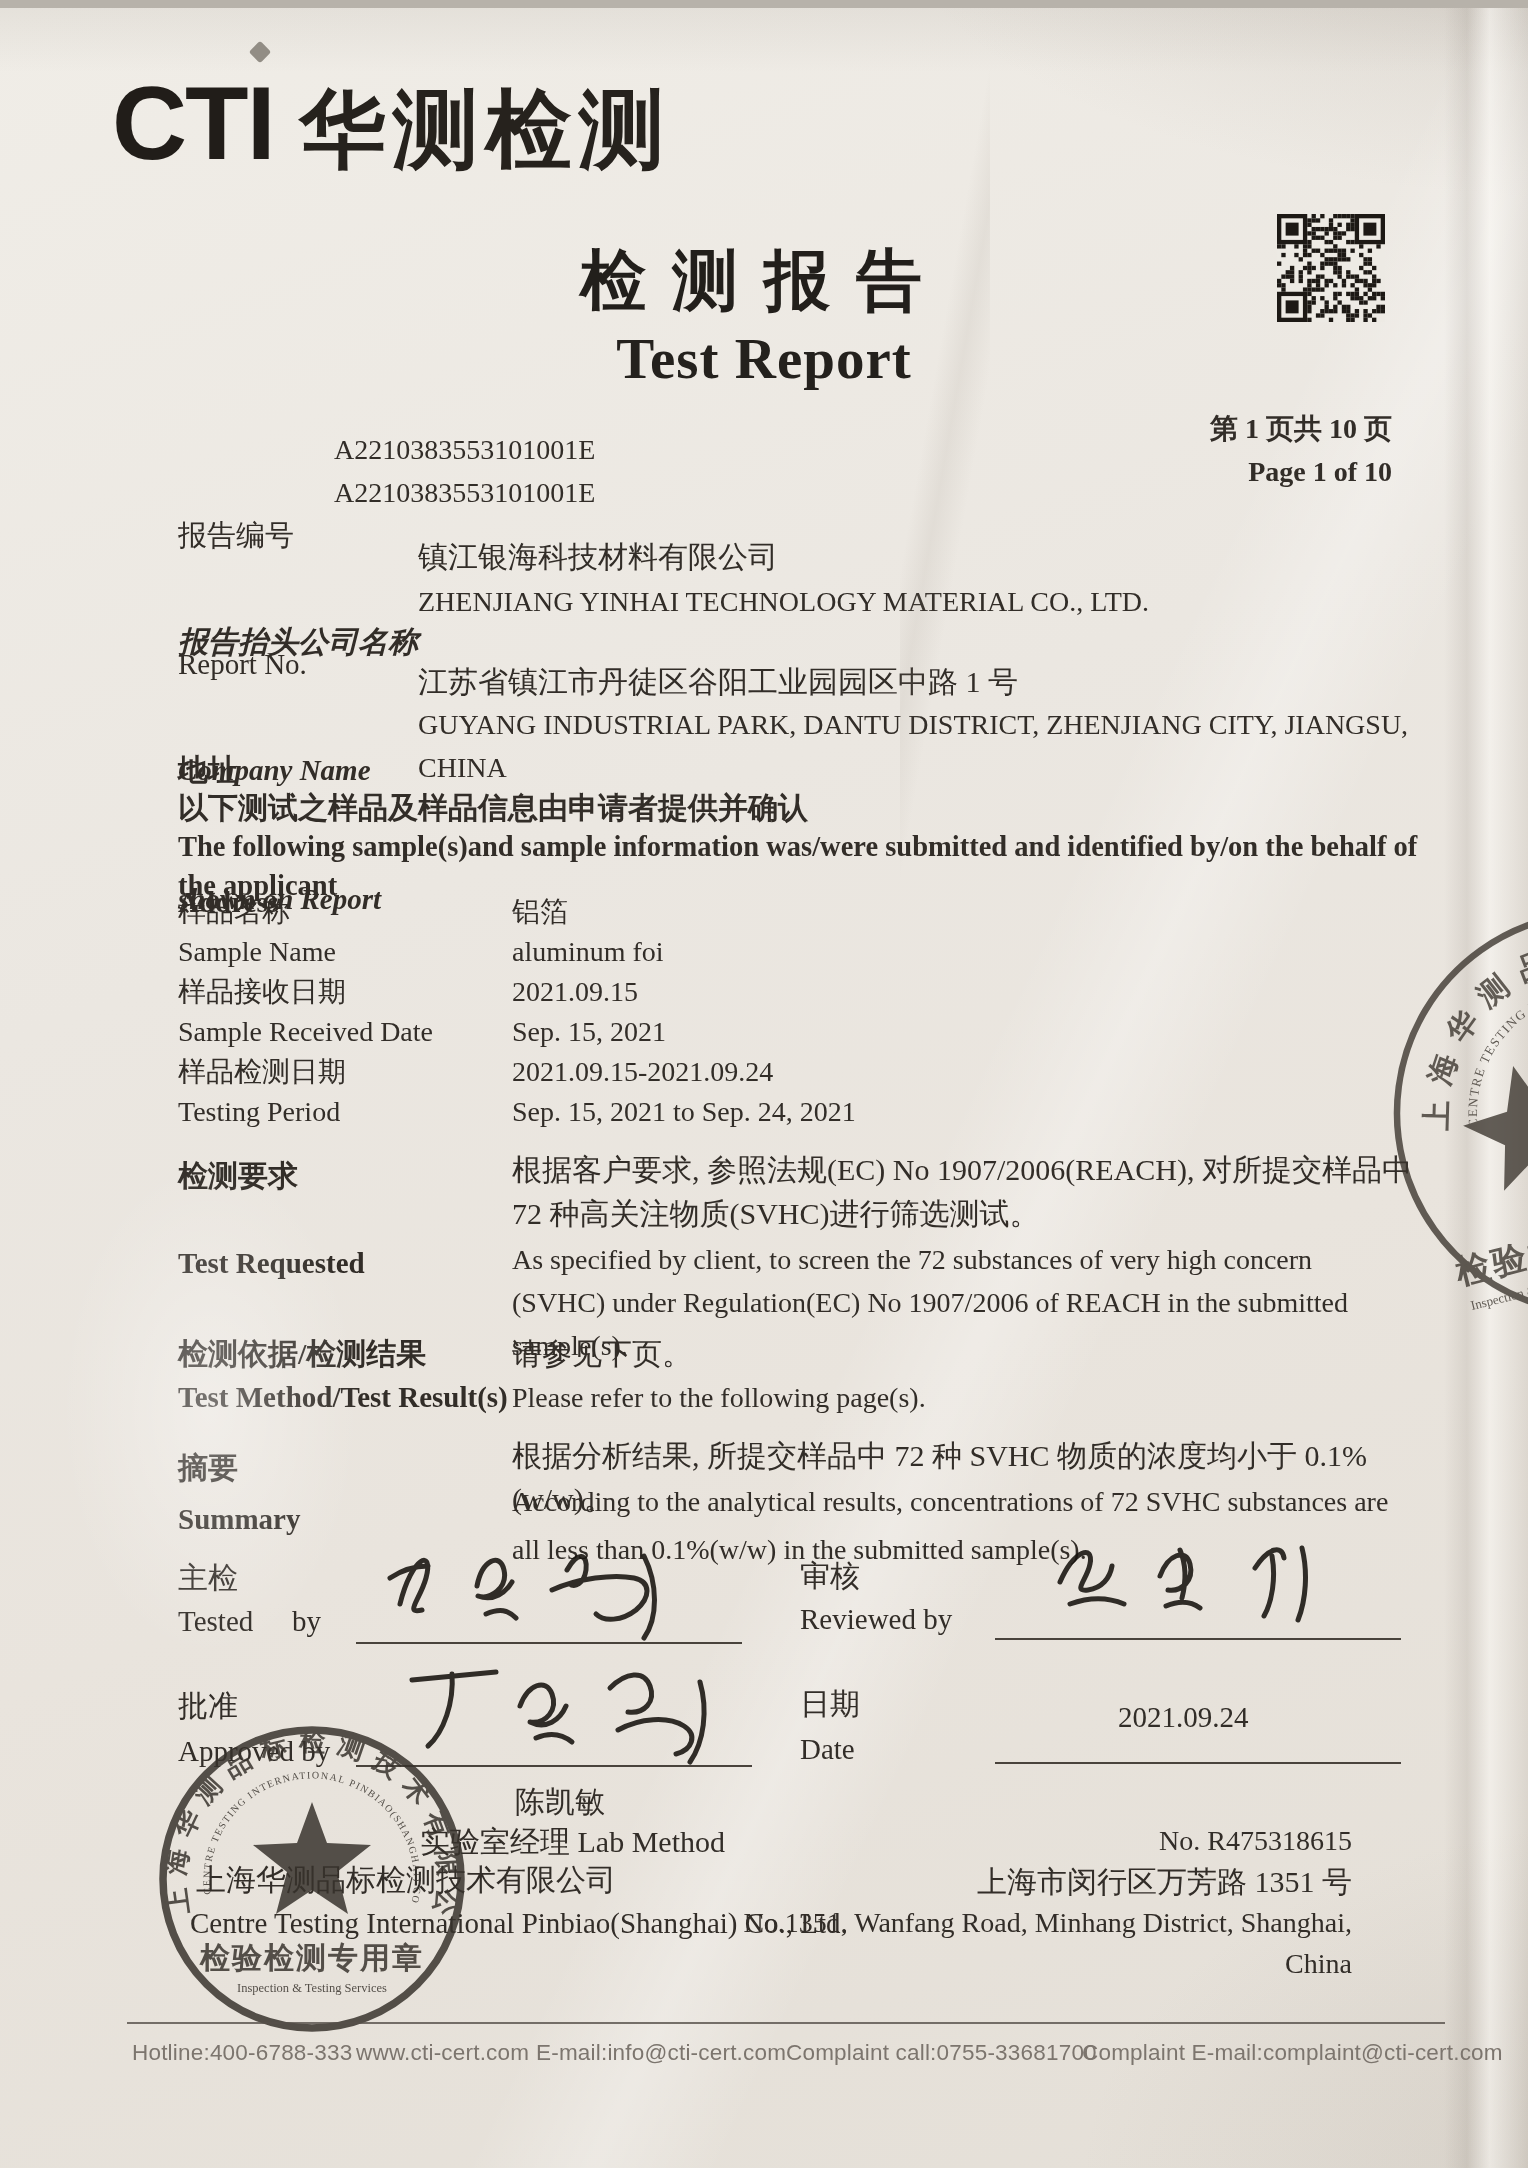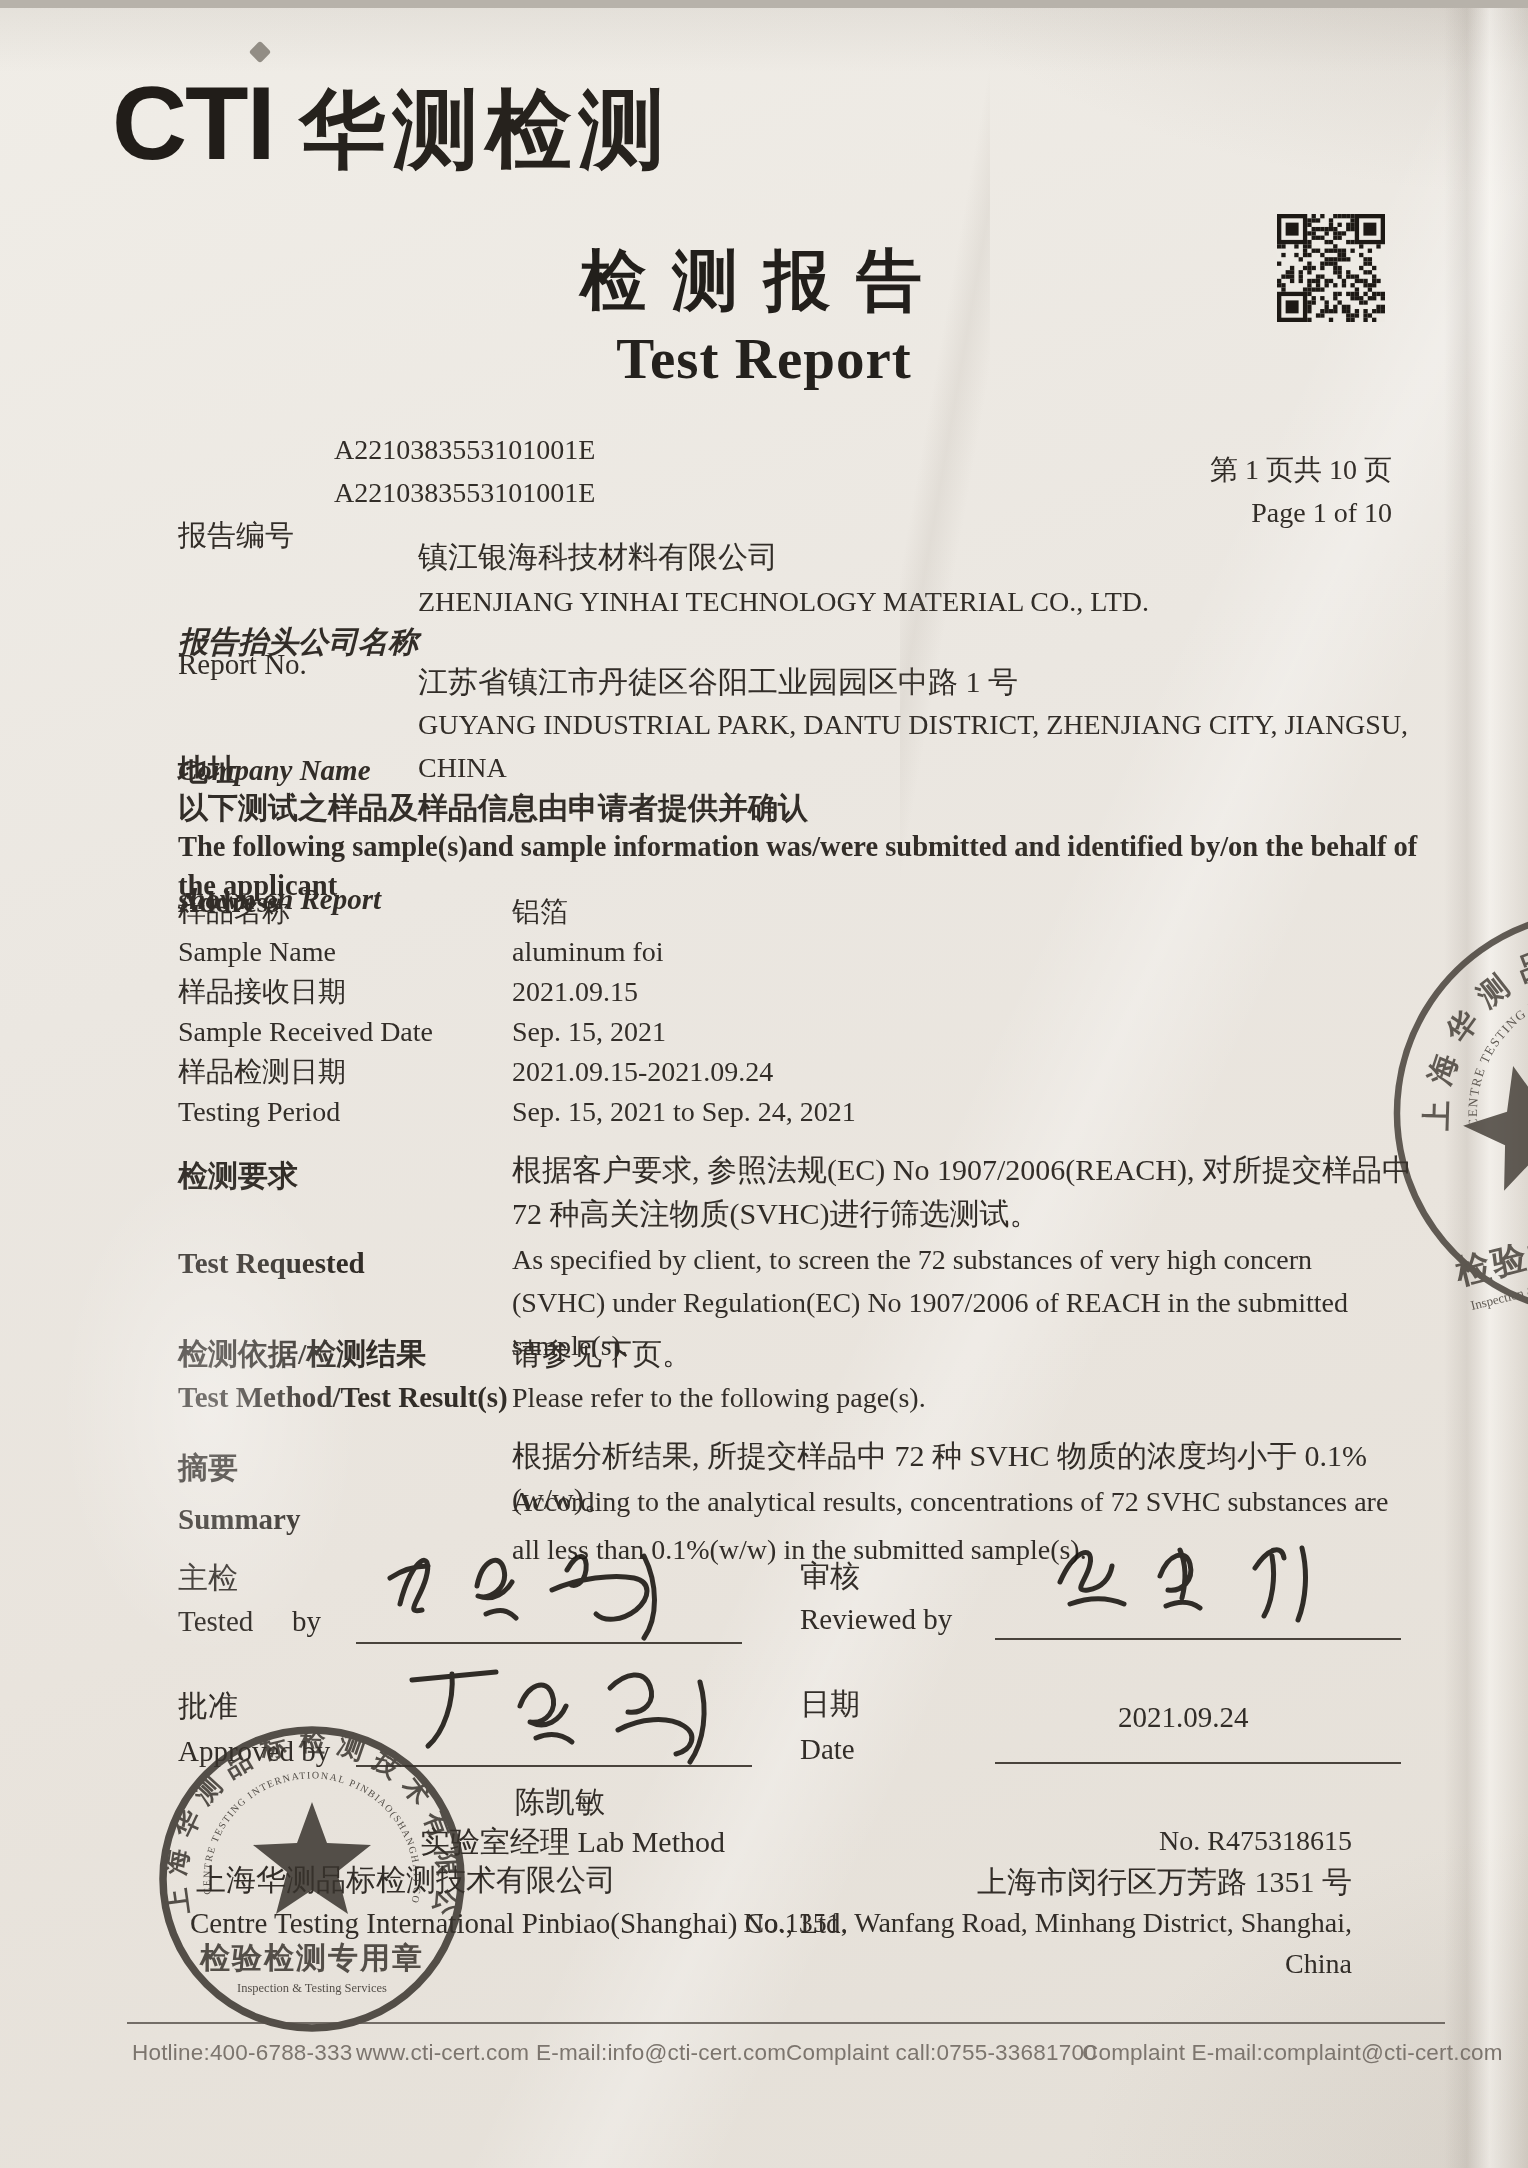--- a/index.html
+++ b/index.html
@@ -272,21 +272,21 @@
   <div class="abs title-en" style="left:0;top:318px;">Test Report</div>
 
   <div class="abs lbl" style="left:178px;top:420px;">
     <div>报告编号</div>
     <div>Report No.</div>
   </div>
   <div class="abs val" style="left:334px;top:420px;">
     <div>A2210383553101001E</div>
     <div>A2210383553101001E</div>
   </div>
-  <div class="abs val right-col" style="left:1032px;top:440px;width:360px;">
+  <div class="abs val right-col" style="left:1032px;top:399px;width:360px;font-weight:bold;">
     <div>第 1 页共 10 页</div>
     <div>Page 1 of 10</div>
   </div>
 
   <div class="abs lbl b" style="left:178px;top:526px;font-style:italic;">
     <div class="cn">报告抬头公司名称</div>
     <div>Company Name</div>
     <div>shown on Report</div>
   </div>
   <div class="abs val" style="left:418px;top:526px;line-height:45px;">

